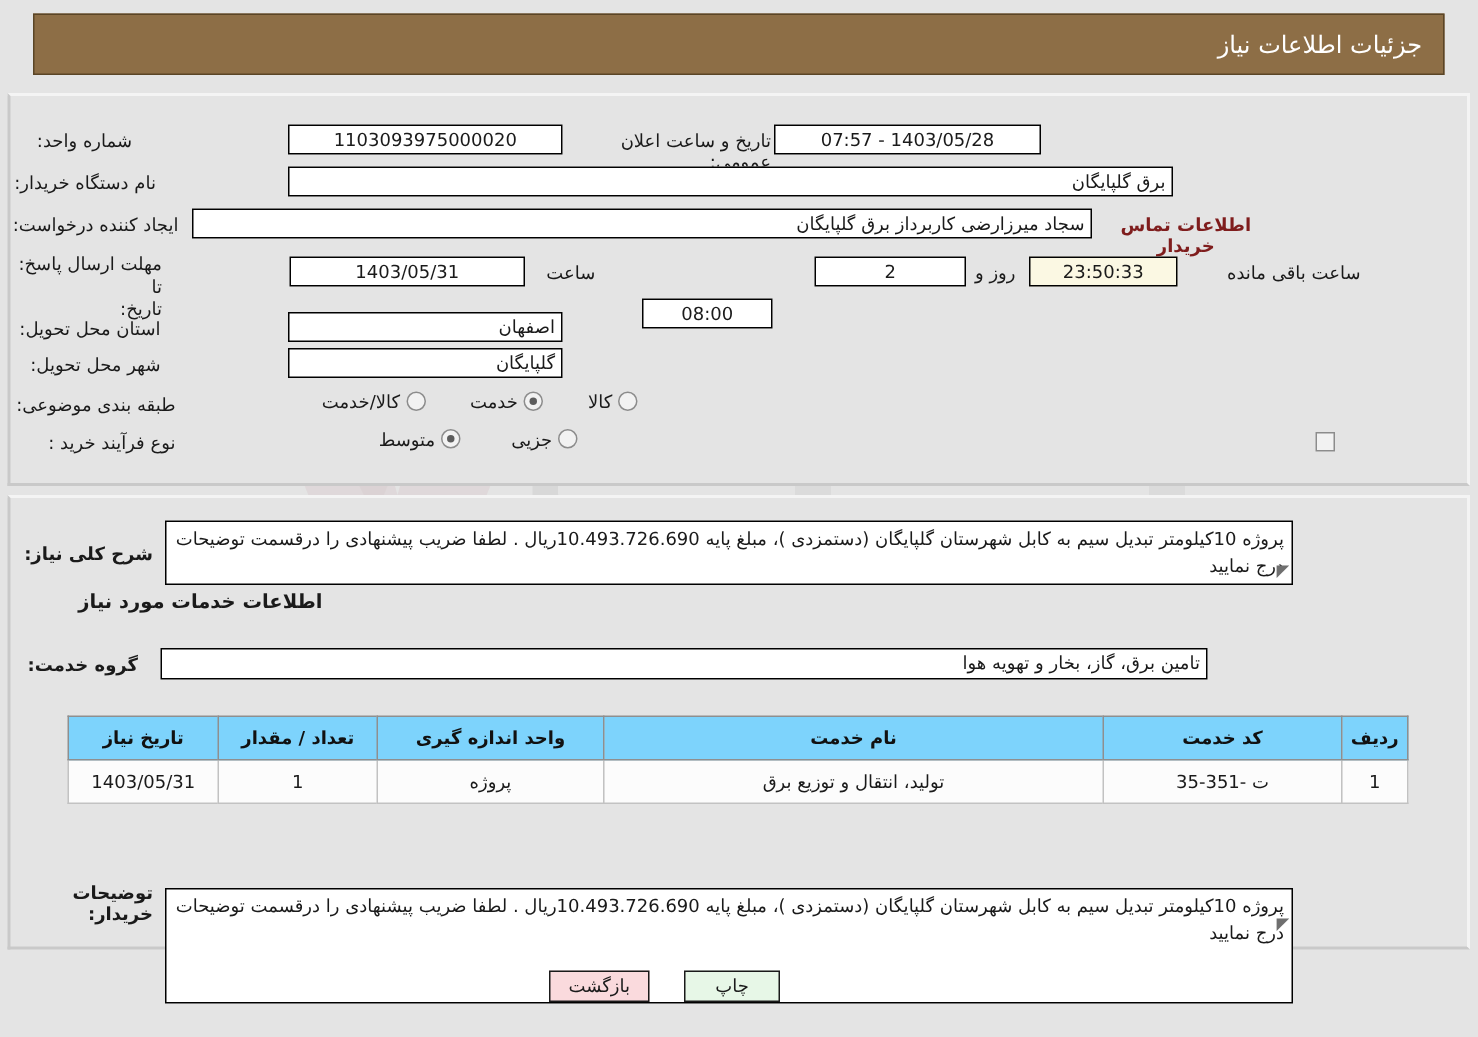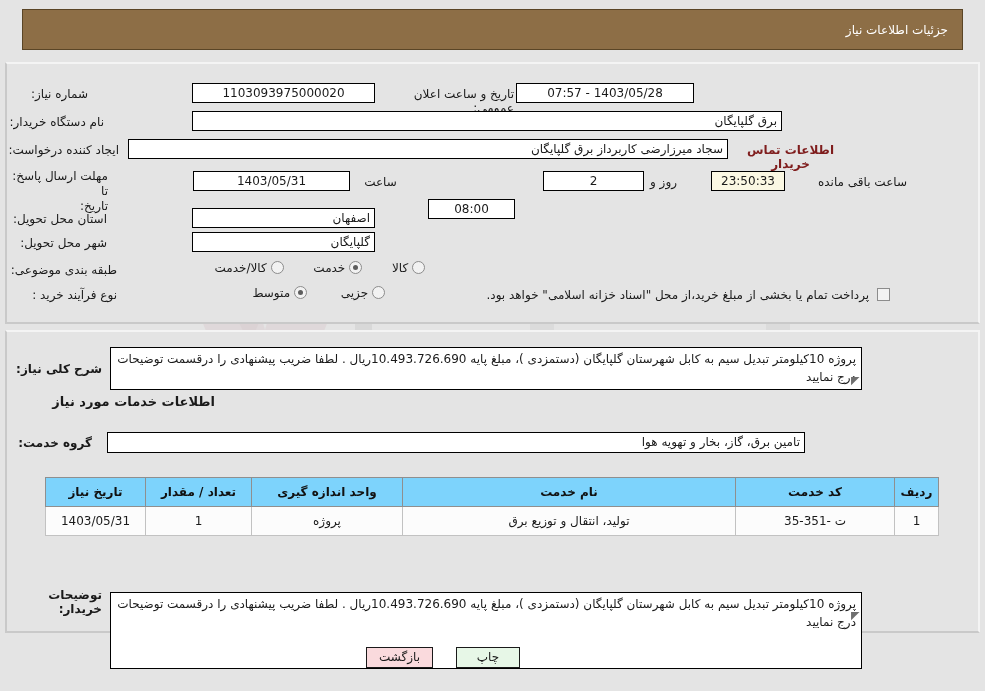--- a/index.html
+++ b/index.html
@@ -39,21 +39,21 @@
     border: 1px solid #5a4526;
     box-sizing: border-box;
     display: flex;
     align-items: center;
     justify-content: flex-start;
     padding-right: 14px;
     z-index: 2;
   }
   .title-bar .title-text {
     color: #ffffff;
-    font-size: 12px;
+    font-size: 16px;
   }
 
   
   .panel {
     position: absolute;
     box-sizing: border-box;
     border: 2px solid #c9c9c9;
     border-top-color: #f4f4f4;
     border-right-color: #f4f4f4;
     background: #e4e4e4;
@@ -192,21 +192,21 @@
   </g>
   <text x="492" y="318" font-family="DejaVu Sans, sans-serif" font-size="72" font-weight="bold" fill="#9a9a9a" opacity="0.35" text-anchor="middle" direction="ltr">AriaTender.net</text>
 </svg>
 
 <div class="title-bar">
   <span class="title-text">جزئیات اطلاعات نیاز</span>
 </div>
 
 <div class="panel panel-top"></div>
 
-<div class="abs lbl" style="top:87px; right:897px; width:80px; text-align:right;">شماره نیاز:</div>
+<div class="abs lbl" style="top:87px; right:897px; width:80px; text-align:right;">شماره واحد:</div>
 <div class="abs field" style="top:83px; right:610px; width:183px;">1103093975000020</div>
 
 <div class="abs lbl" style="top:87px; right:471px; width:130px; text-align:right;">تاریخ و ساعت اعلان عمومی:</div>
 <div class="abs field" style="top:83px; right:291px; width:178px;">1403/05/28 - 07:57</div>
 
 <div class="abs lbl" style="top:115px; right:881px; width:96px; text-align:right;">نام دستگاه خریدار:</div>
 <div class="abs field ta-right" style="top:111px; right:203px; width:590px;">برق گلپایگان</div>
 
 <div class="abs lbl" style="top:143px; right:866px; width:111px; text-align:right;">ایجاد کننده درخواست:</div>
 <div class="abs field ta-right" style="top:139px; right:257px; width:600px;">سجاد میرزارضی کاربرداز برق گلپایگان</div>
@@ -214,21 +214,21 @@
 
 <div class="abs lbl" style="top:169px; right:877px; width:100px; text-align:right; line-height:15px;">
   <div>مهلت ارسال پاسخ: تا</div>
   <div>تاریخ:</div>
 </div>
 <div class="abs field" style="top:171px; right:635px; width:157px;">1403/05/31</div>
 <div class="abs lbl" style="top:175px; right:582px; width:45px; text-align:center;">ساعت</div>
 <div class="abs field" style="top:171px; right:470px; width:87px;margin-top:28px;">08:00</div>
 <div class="abs field" style="top:171px; right:341px; width:101px;">2</div>
 <div class="abs lbl" style="top:175px; right:293px; width:42px; text-align:left;">روز و</div>
-<div class="abs field cream" style="top:171px; right:200px; width:74px;">23:50:33</div>
+<div class="abs field cream" style="top:171px; right:200px; width:99px;">23:50:33</div>
 <div class="abs lbl" style="top:175px; right:78px; width:115px; text-align:right;">ساعت باقی مانده</div>
 
 <div class="abs lbl" style="top:212px; right:878px; width:99px; text-align:right;">استان محل تحویل:</div>
 <div class="abs field ta-right" style="top:208px; right:610px; width:183px;">اصفهان</div>
 
 <div class="abs lbl" style="top:236px; right:878px; width:99px; text-align:right;">شهر محل تحویل:</div>
 <div class="abs field ta-right" style="top:232px; right:610px; width:183px;">گلپایگان</div>
 
 <div class="abs lbl" style="top:263px; right:868px; width:109px; text-align:right;">طبقه بندی موضوعی:</div>
 <div class="abs" style="top:261px; right:560px; width:300px;">
@@ -252,21 +252,20 @@
     <span class="radio"></span>
     <span class="lbl">جزیی</span>
   </span>
   <span style="display:inline-block;">
     <span class="radio checked"></span>
     <span class="lbl">متوسط</span>
   </span>
 </div>
 <div class="abs" style="top:288px; right:95px; width:500px; text-align:right;">
   <span class="checkbox"></span>
-  <span class="lbl" style="margin-right:4px;">پرداخت تمام یا بخشی از مبلغ خرید،از محل "اسناد خزانه اسلامی" خواهد بود.</span>
 </div>
 
 <div class="panel panel-middle"></div>
 
 <div class="abs lbl bold" style="top:362px; right:883px; width:90px; text-align:right;">شرح کلی نیاز:</div>
 <div class="abs ta" style="top:347px; right:123px; width:752px; height:43px;">پروژه 10کیلومتر تبدیل سیم به کابل شهرستان گلپایگان (دستمزدی )،  مبلغ پایه 10.493.726.690ریال . لطفا ضریب پیشنهادی را درقسمت توضیحات درج نمایید</div>
 <div class="abs" style="top:374px; right:126px; font-size:11px; color:#6f6f6f; transform:scaleX(-1);">◥</div>
 
 <div class="abs lbl bold" style="top:395px; right:770px; width:207px; text-align:right; font-size:13px;">اطلاعات خدمات مورد نیاز</div>
 

